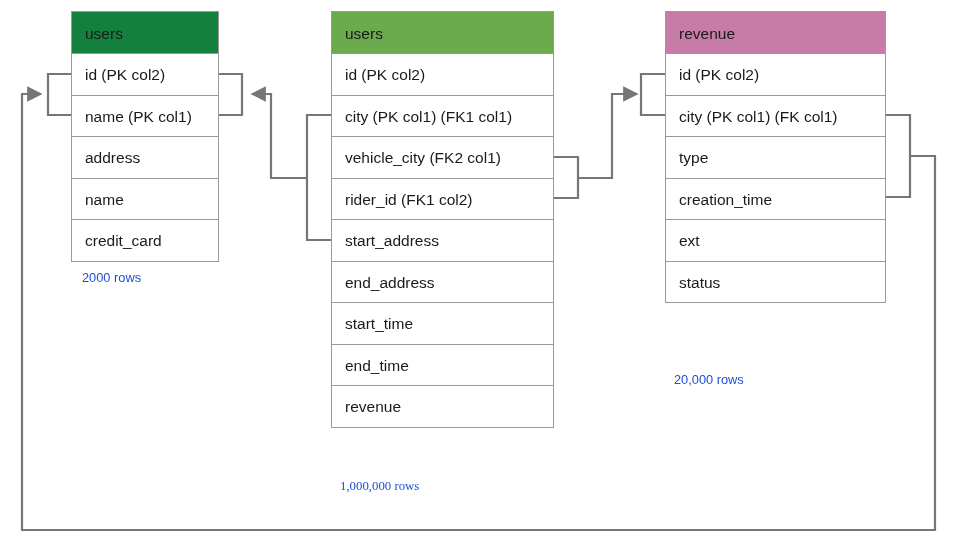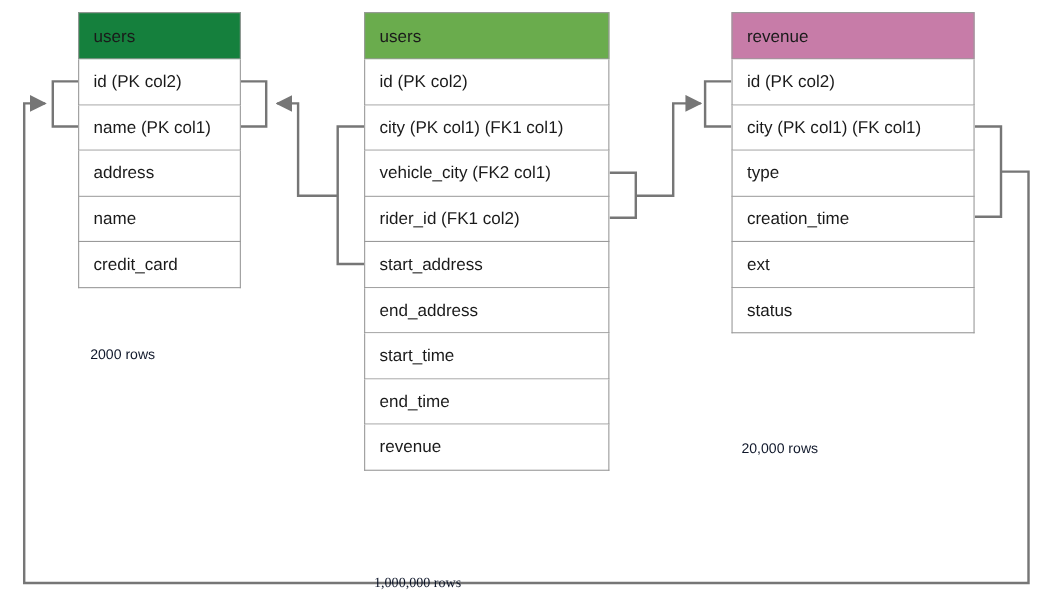--- a/index.html
+++ b/index.html
@@ -51,23 +51,22 @@
     color: #1a1a1a;
     background: #ffffff;
     border: 1px solid #9a9a9a;
     border-top: none;
     white-space: nowrap;
     overflow: hidden;
   }
   .row-count {
     position: absolute;
     font-size: 12.8px;
-    color: #0f172a;
+    color: #1d4ed8;
     white-space: nowrap;
-    margin-top: 44px;
   }
 </style>
 </head>
 <body>
 
 <div id="canvas">
 
   <svg class="edges" viewBox="0 0 960 540" xmlns="http://www.w3.org/2000/svg">
     <defs>
       <marker id="arrowhead" viewBox="0 0 10 10" refX="9" refY="5" markerWidth="7" markerHeight="7" orient="auto-start-reverse">
@@ -138,15 +137,15 @@
 
   <div class="entity" style="left:665px; top:11px; width:221px;">
     <div class="entity-header" style="background: rgb(199, 124, 168);">revenue</div>
     <div class="entity-field">id (PK col2)</div>
     <div class="entity-field">city (PK col1) (FK col1)</div>
     <div class="entity-field">type</div>
     <div class="entity-field">creation_time</div>
     <div class="entity-field">ext</div>
     <div class="entity-field">status</div>
   </div>
-  <div class="row-count" style="left:674px; top:356px;">20,000 rows</div>
+  <div class="row-count" style="left:674px; top:372px;">20,000 rows</div>
 
 </div>
 
 </body></html>

